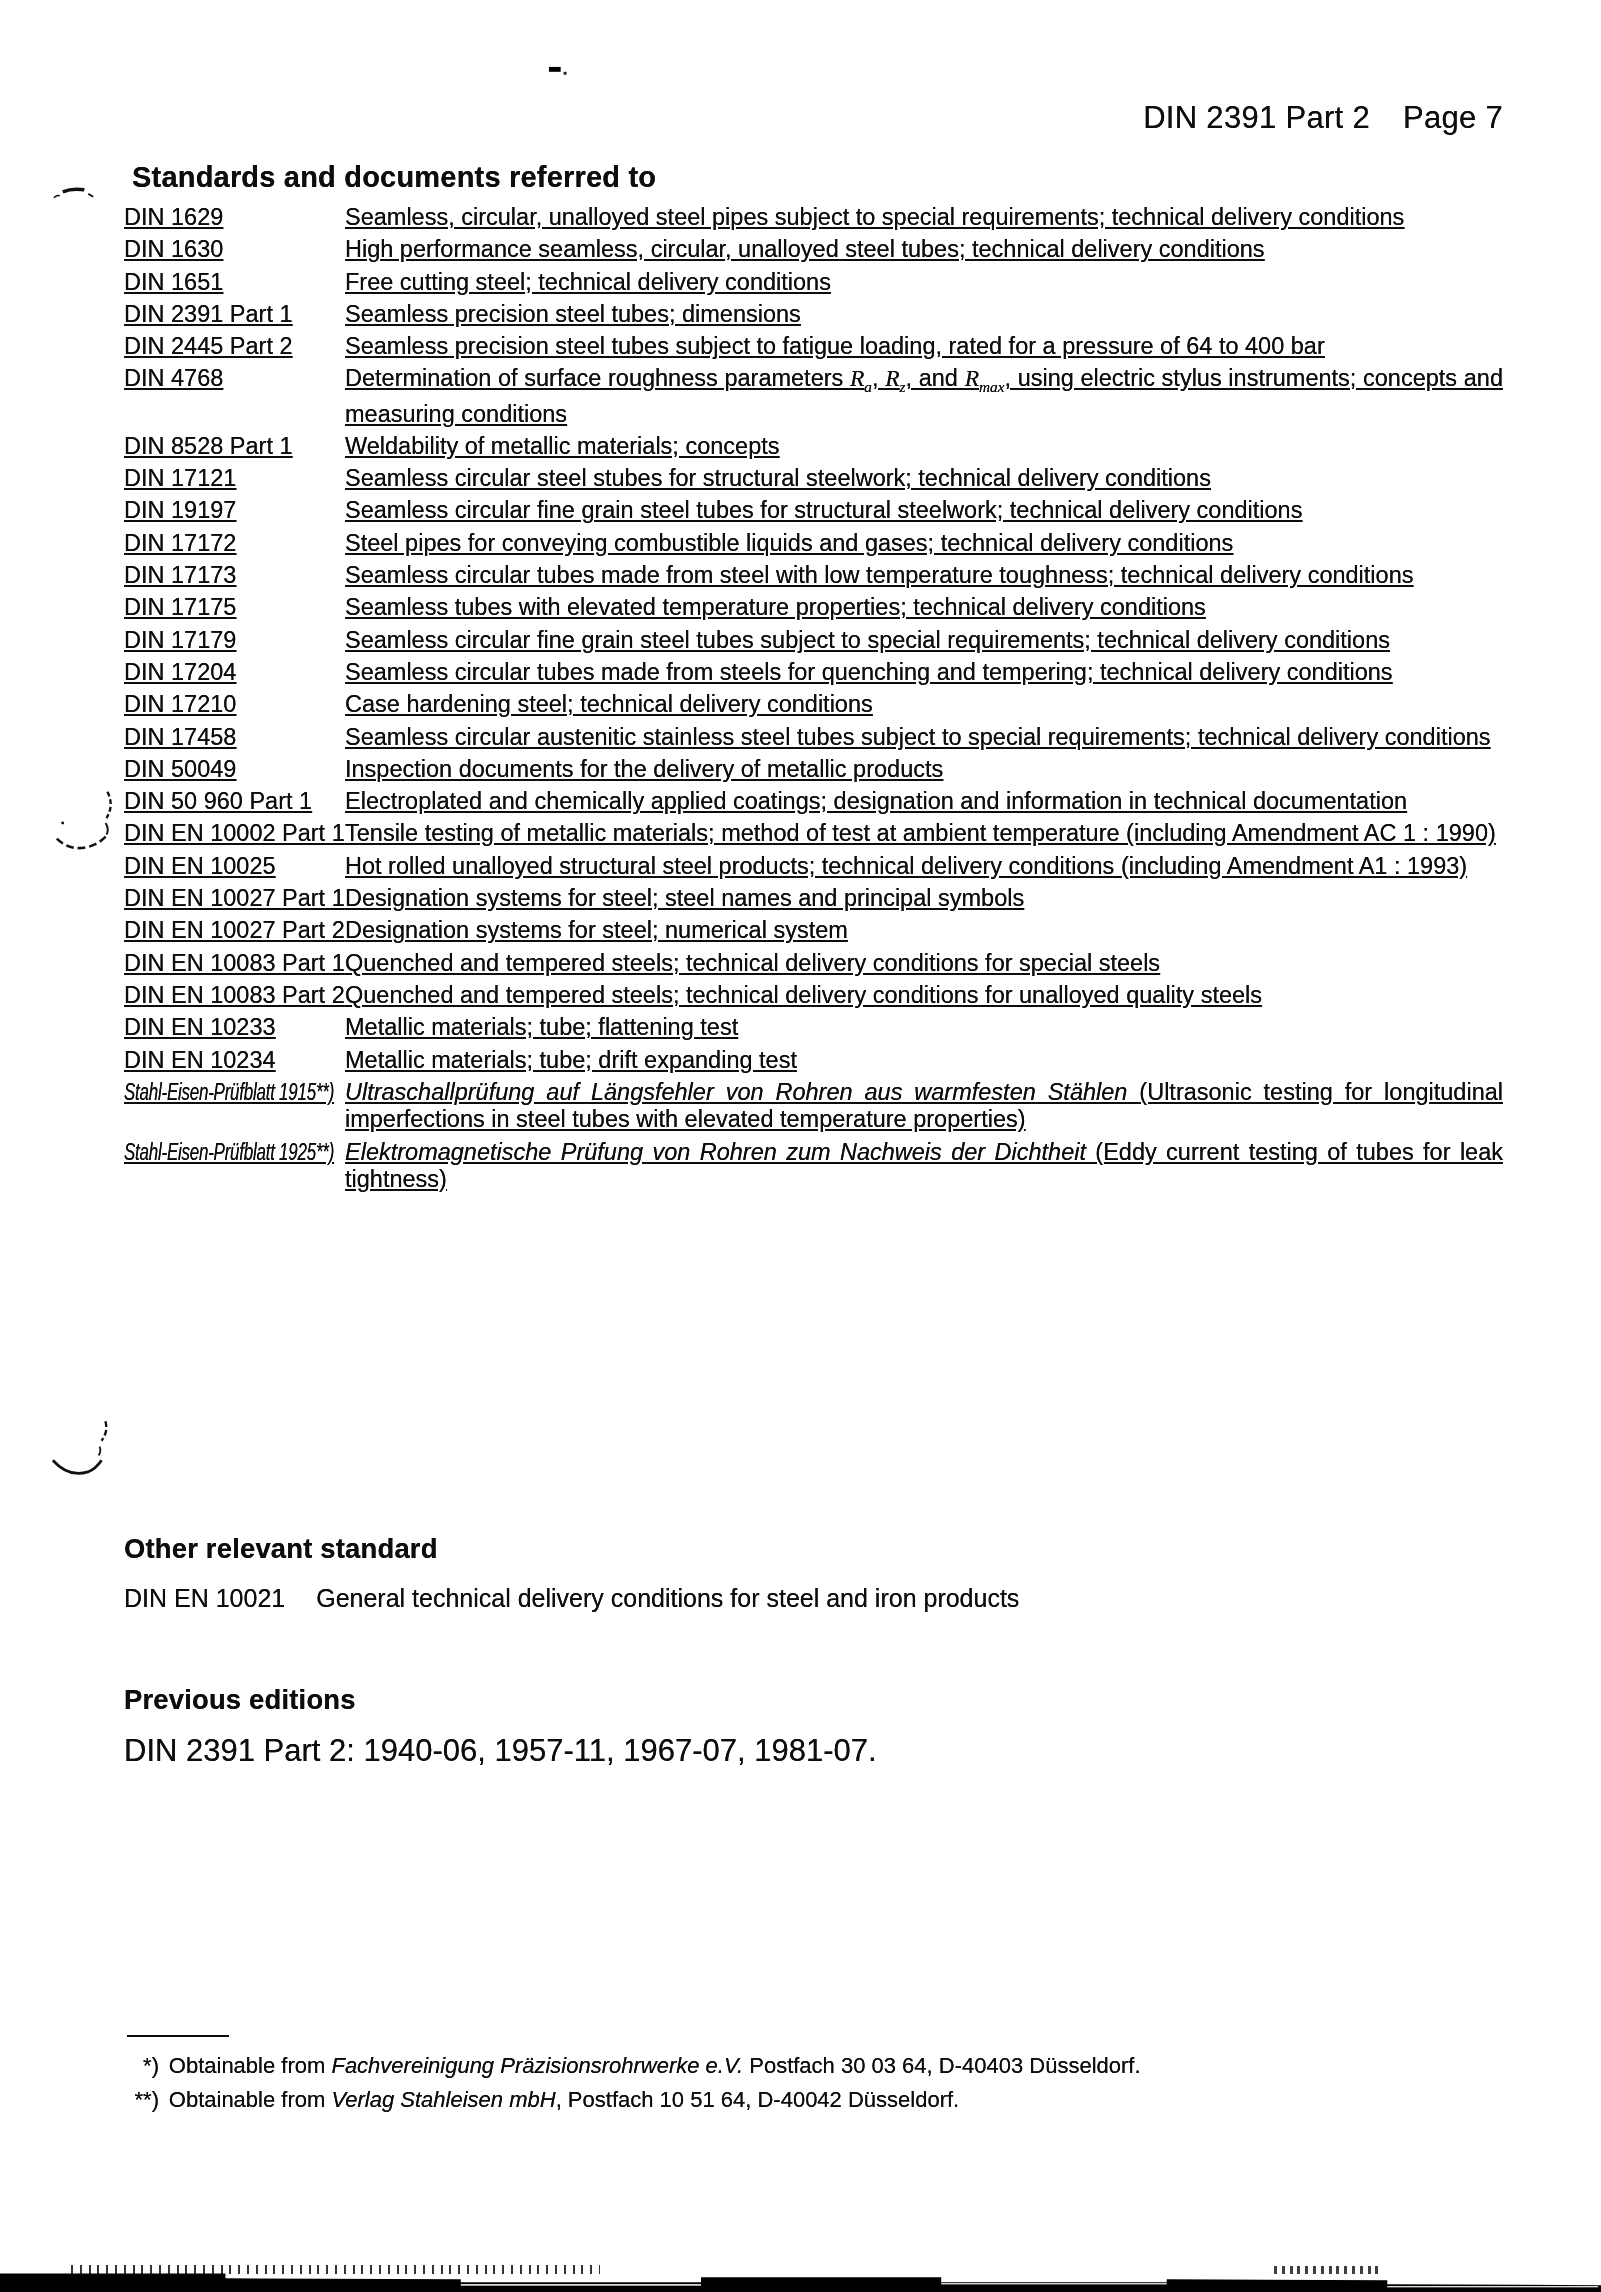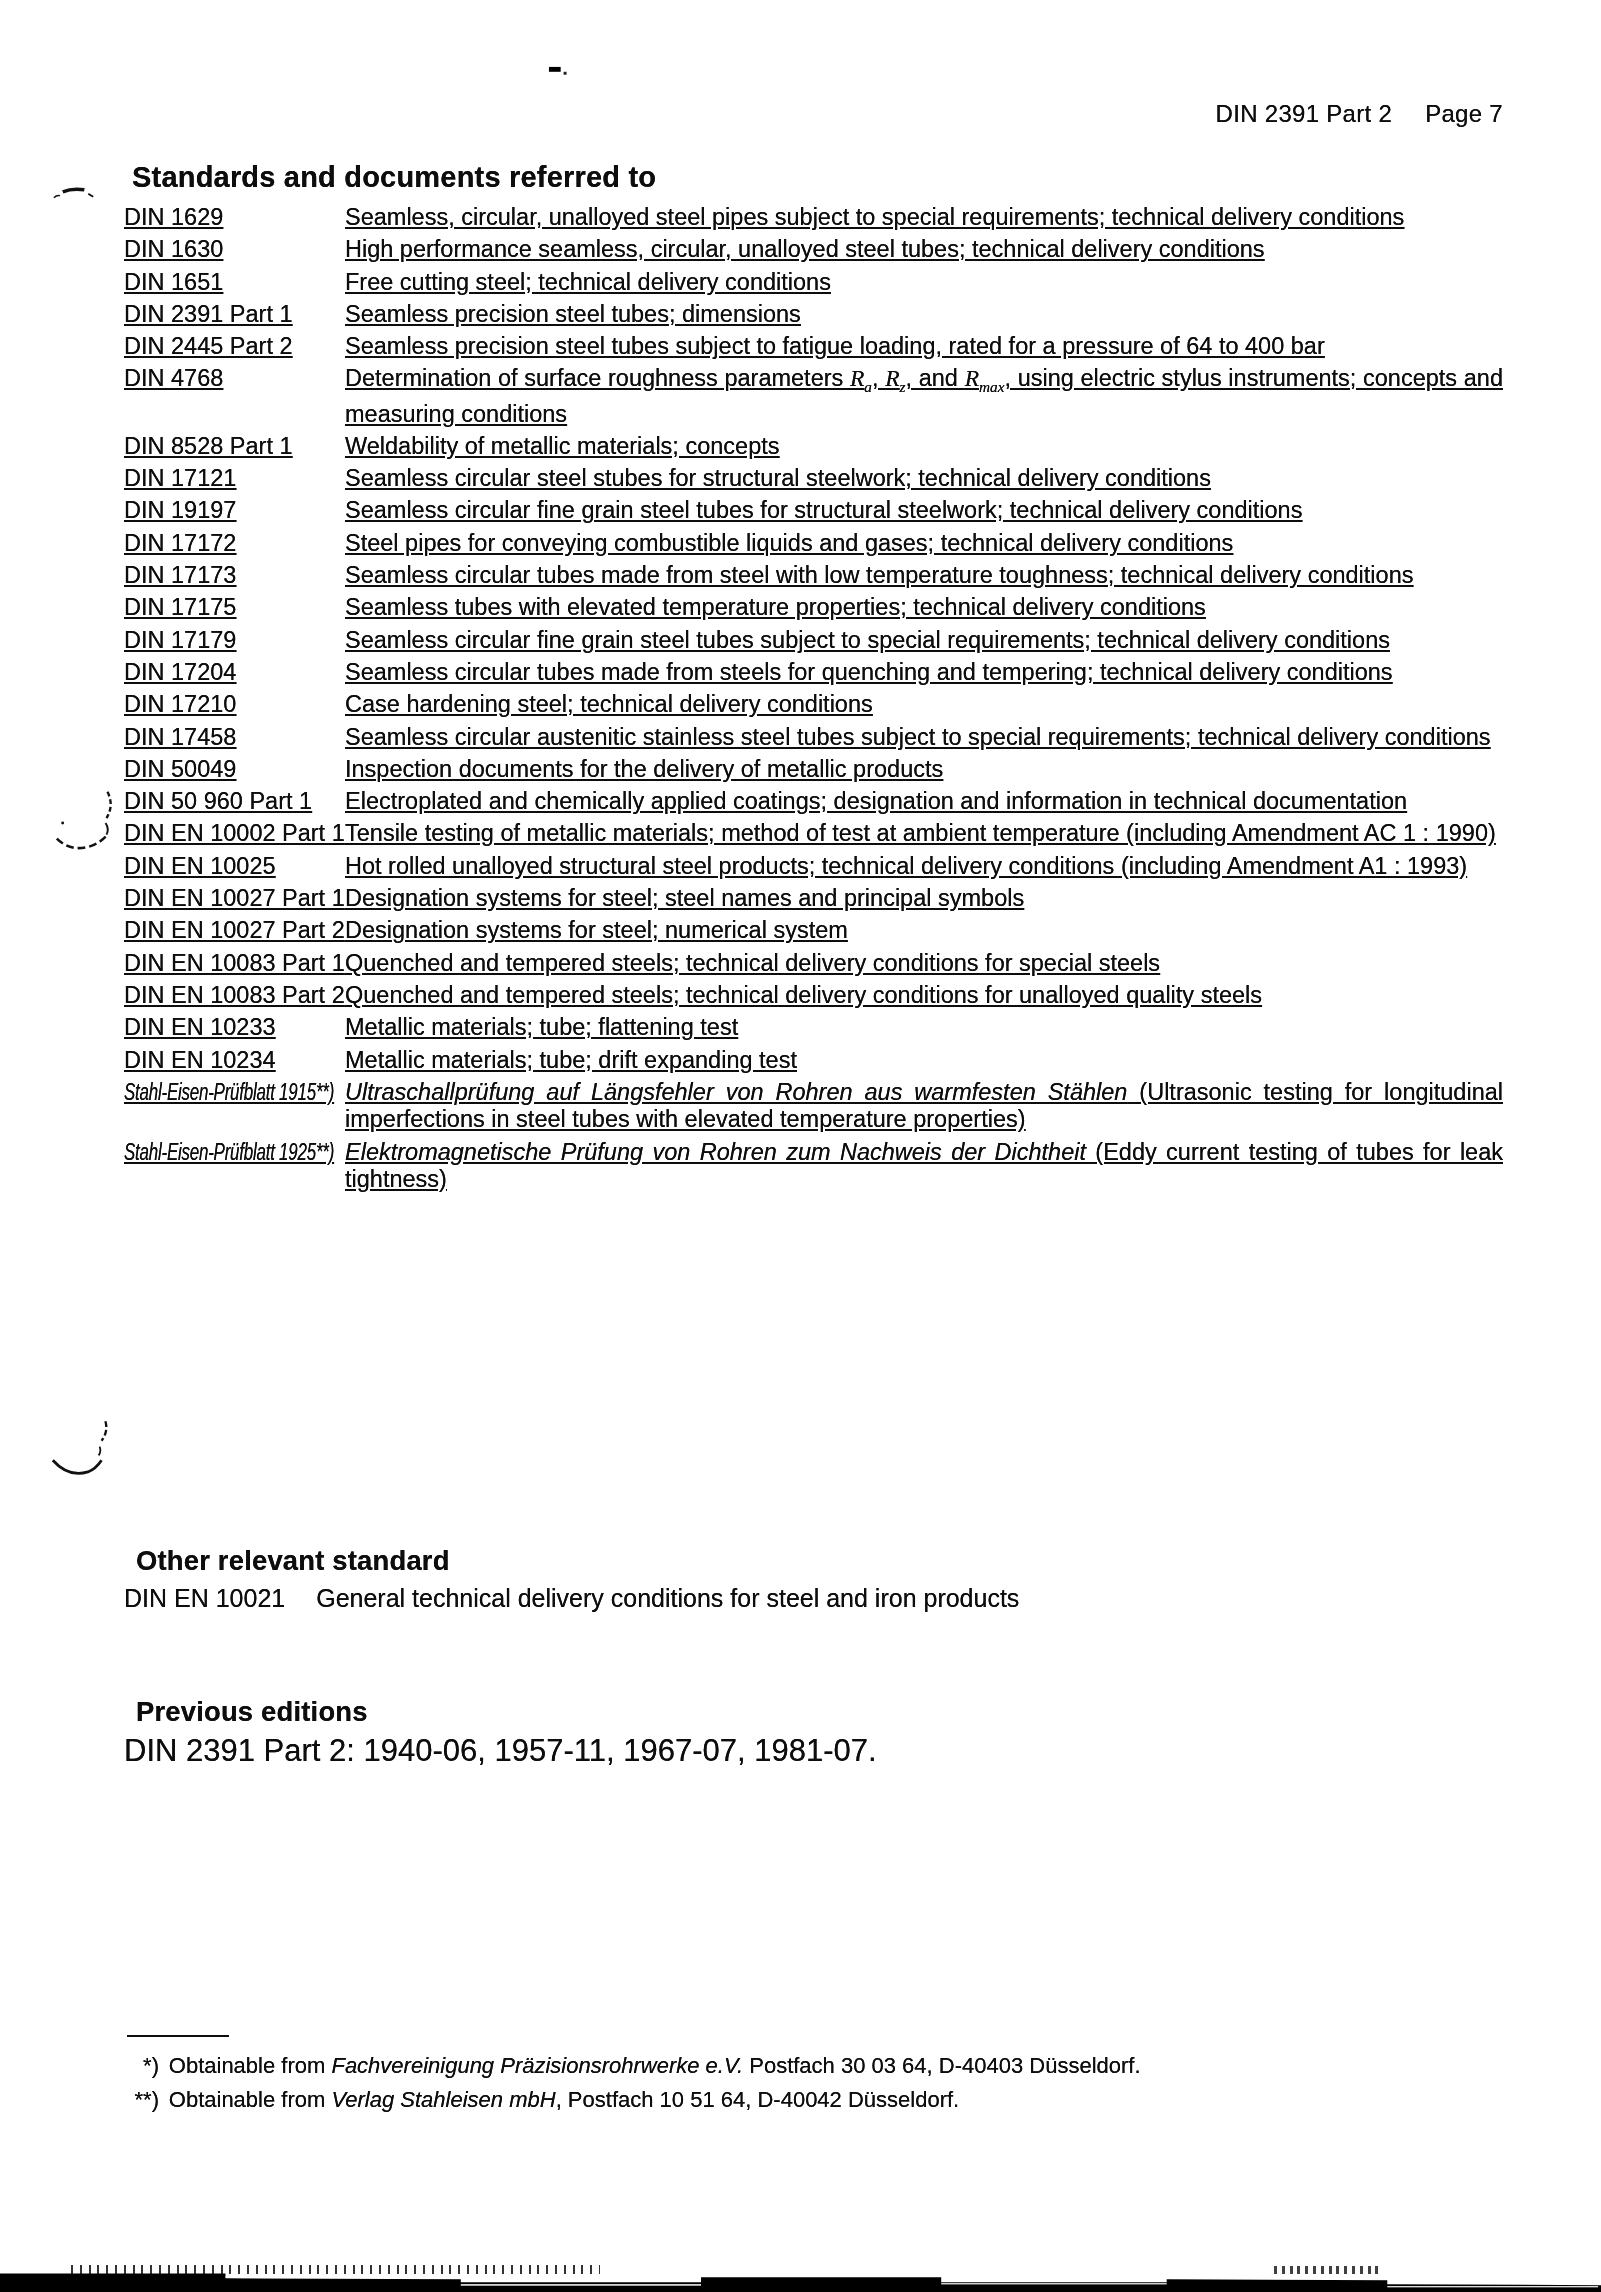--- a/index.html
+++ b/index.html
@@ -8,41 +8,41 @@
     width:1602px;height:2293px;
     margin:0 auto;
     background:#ffffff;
     font-family:"Liberation Sans", sans-serif;
     color:#0d0d0d;
     overflow:hidden;
     text-shadow:0 0 0.6px rgba(0,0,0,.85); 
   }
   .hdr{
     position:absolute;top:100px;right:99px;
-    font-size:24px;letter-spacing:0.3px;white-space:nowrap;
+    font-size:31px;letter-spacing:0.3px;white-space:nowrap;
   }
   .hdr .gap{display:inline-block;width:33px;}
   h1.sec{
     position:absolute;left:124px;top:153px;margin:8px;
     font-size:29px;font-weight:700;letter-spacing:0.2px;
   }
   .std-list{
     position:absolute;left:124px;top:204px;width:1378px;
     font-size:23.5px;line-height:27.4px;text-decoration:underline;
   }
   .std-row{display:grid;grid-template-columns:221px 1158px;margin-bottom:4.9px;}
   .std-row .code{white-space:nowrap;overflow:visible;}
   .std-row .code.italic{font-style:italic;}
   .std-row .code.long{transform:scaleX(.72);transform-origin:0 50%;letter-spacing:-0.3px;}
   .std-row .desc{text-align:justify;}
   .it{font-style:italic;}
   .math{font-family:"Liberation Serif", serif;font-style:italic;}
   sub.math{font-size:.65em;}
   h2.sec{
-    position:absolute;left:124px;margin:12px;
+    position:absolute;left:124px;margin:0;
     font-size:27.4px;font-weight:700;letter-spacing:0.2px;
   }
   #other-title{top:1533px;}
   #previous-title{top:1684px;}
   .other-row{
     position:absolute;left:124px;top:1584px;font-size:25px;white-space:nowrap;
   }
   .other-row .code{margin-right:31px;}
   .prev-text{
     position:absolute;left:124px;top:1733px;font-size:31px;white-space:nowrap;

